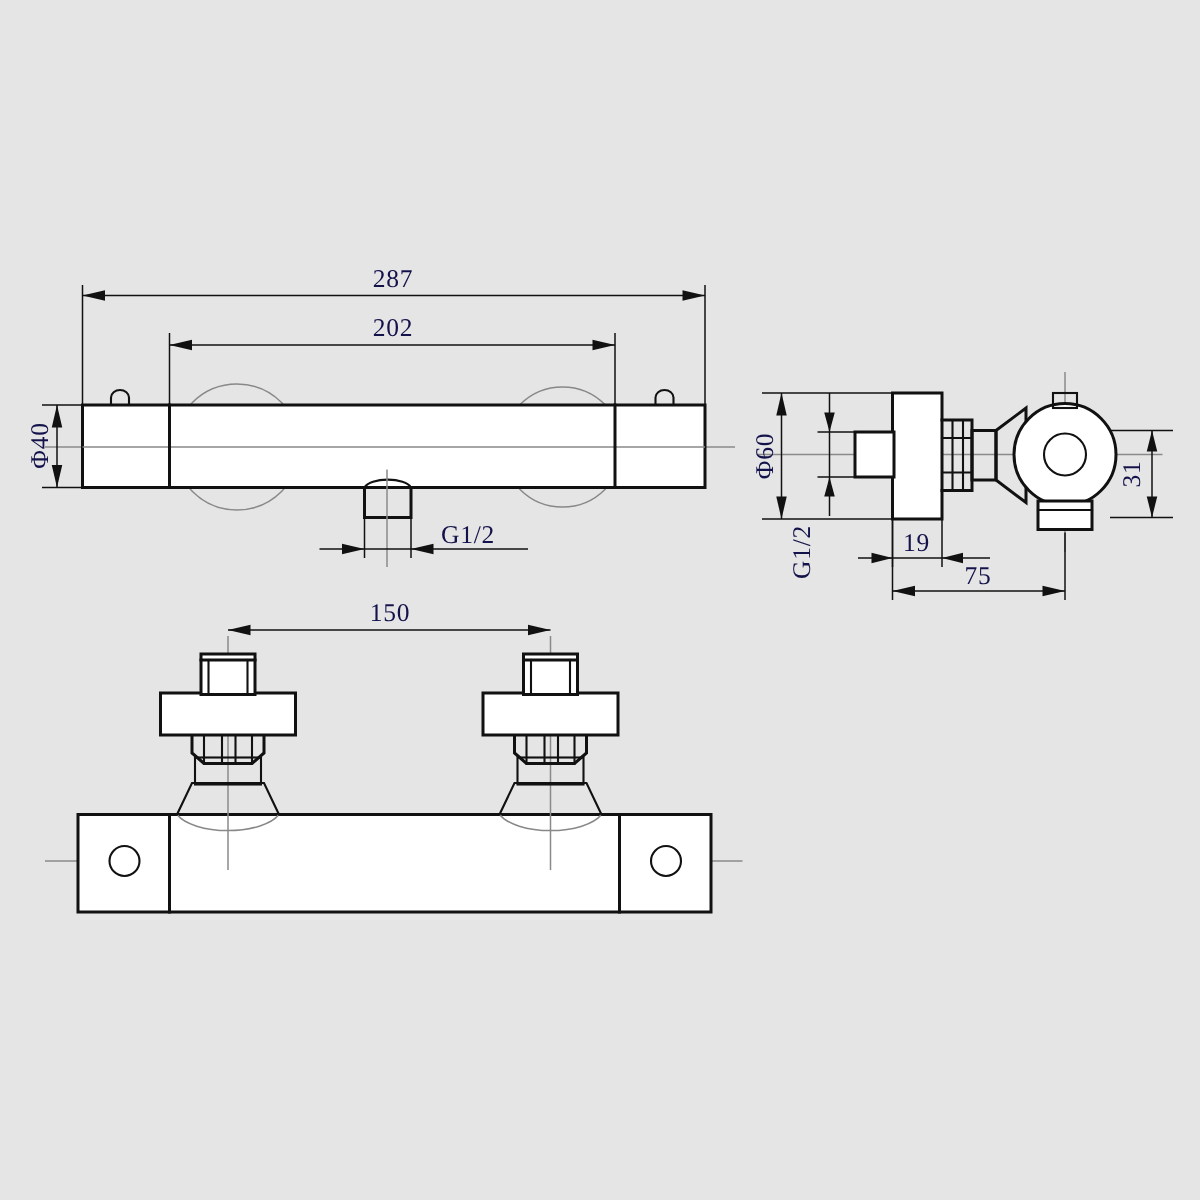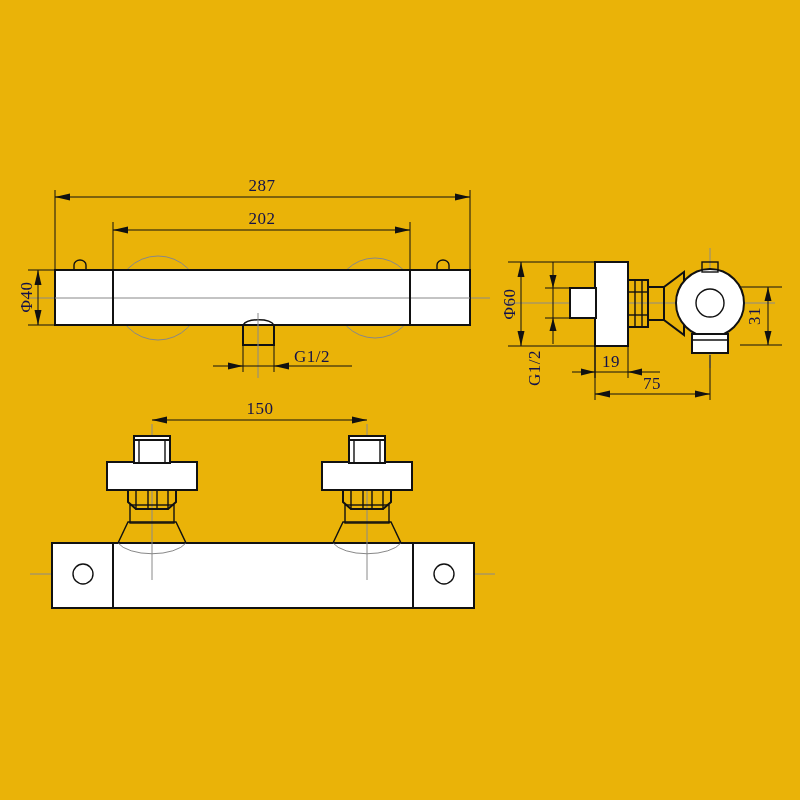--- a/index.html
+++ b/index.html
@@ -10,21 +10,21 @@
   body {
     width: 800px;
     height: 800px;
     font-family: "Liberation Serif", serif;
     overflow: hidden;
   }
   #drawing-root {
     position: relative;
     width: 800px;
     height: 800px;
-    background: #eab308;
+    background: #e5e5e5;
   }
   svg.tech-drawing {
     position: absolute;
     top: 0;
     left: 0;
     width: 800px;
     height: 800px;
     display: block;
   }
   .outline {

